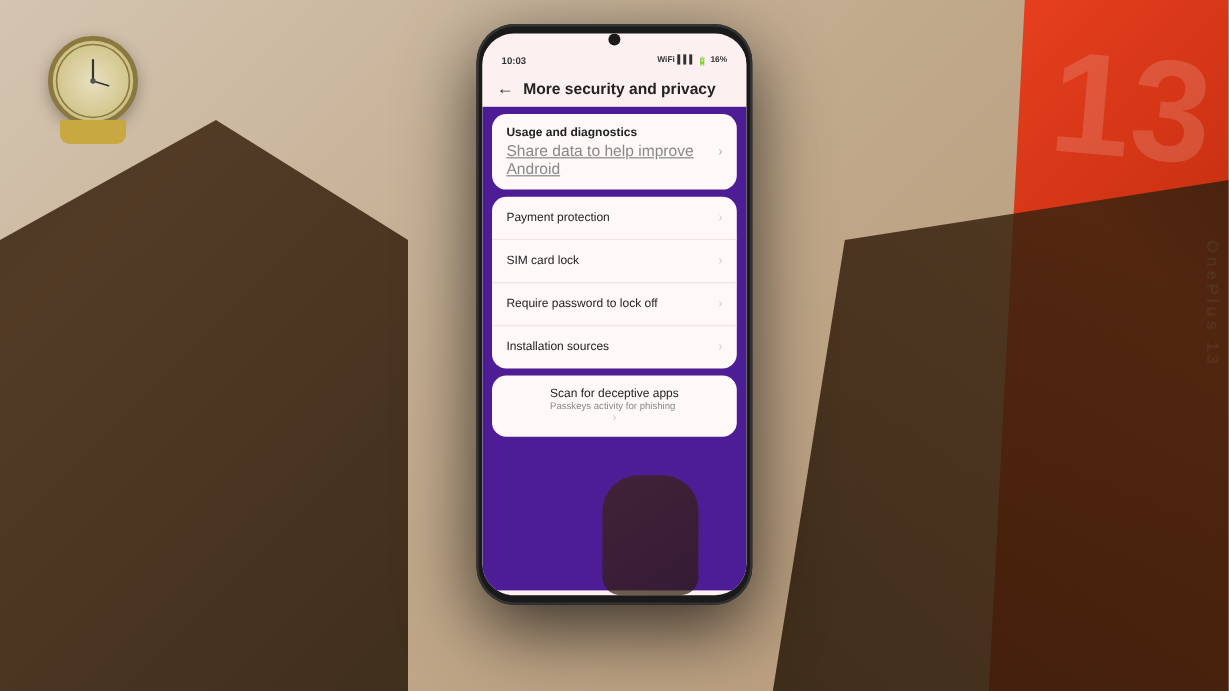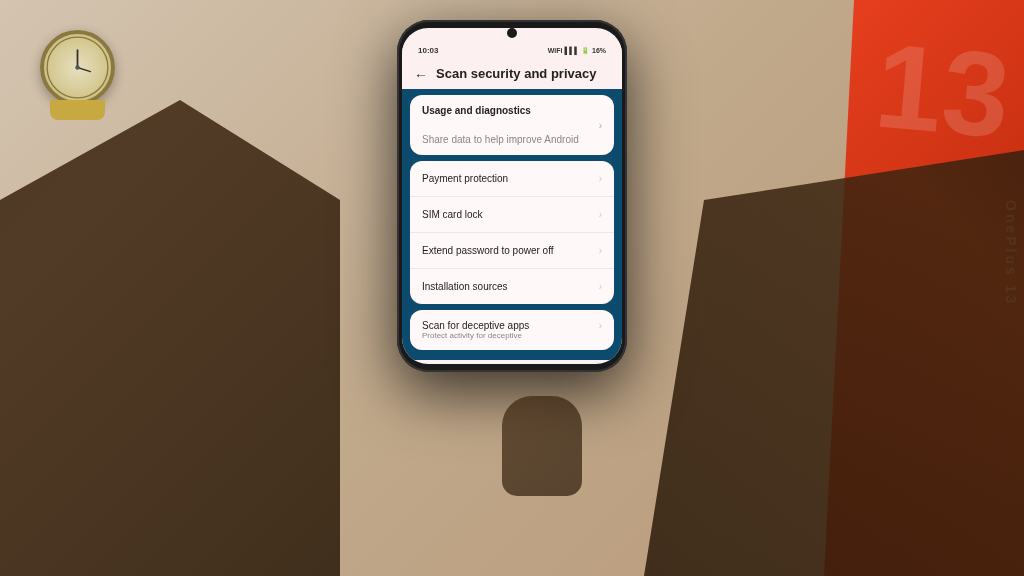--- a/index.html
+++ b/index.html
@@ -103,21 +103,21 @@
       letter-spacing: 3px;
     }
 
     
     .phone-frame {
       position: absolute;
       top: 20px;
       left: 50%;
       transform: translateX(-50%);
       width: 230px;
-      height: 352px;
+      height: 484px;
       background: #1a1a1a;
       border-radius: 32px;
       box-shadow: 0 20px 60px rgba(0,0,0,0.7), inset 0 0 0 2px #333;
       z-index: 10;
     }
 
     .phone-screen {
       position: absolute;
       top: 8px;
       left: 5px;
@@ -179,21 +179,21 @@
     .page-title {
       font-size: 13px;
       font-weight: 600;
       color: #222;
     }
 
     
     .screen-content {
       overflow-y: hidden;
       height: calc(100% - 65px);
-      background: #0c4a6e;
+      background: #4c1d95;
     }
 
     
     .usage-card {
       background: #fff8f8;
       margin: 6px 8px;
       border-radius: 12px;
       padding: 10px 12px;
       cursor: pointer;
     }
@@ -204,23 +204,24 @@
       align-items: center;
     }
 
     .usage-title {
       font-size: 10px;
       font-weight: 600;
       color: #222;
     }
 
     .usage-subtitle {
-      font-size: 10px;
+      font-size: 13px;
       color: #888;
-      margin-top: 18px;
+      margin-top: 2px;
+      text-decoration: underline;
     }
 
     .chevron {
       font-size: 10px;
       color: #aaa;
     }
 
     
     .section-label {
       padding: 8px 12px 4px;
@@ -271,20 +272,22 @@
       background: #fff8f8;
       border-radius: 12px;
       margin-bottom: 6px;
       padding: 10px 12px;
       cursor: pointer;
     }
 
     .bottom-item-row {
       display: flex;
       justify-content: space-between;
+      align-items: center;
+      flex-direction: column;
     }
 
     .bottom-item-title {
       font-size: 10px;
       color: #222;
     }
 
     .bottom-item-sub {
       font-size: 8px;
       color: #888;
@@ -339,21 +342,21 @@
       <div class="status-icons">
         <span>WiFi</span>
         <span>▌▌▌</span>
         <span>🔋</span>
         <span>16%</span>
       </div>
     </div>
 
     <div class="header">
       <span class="back-arrow">←</span>
-      <span class="page-title">Scan security and privacy</span>
+      <span class="page-title">More security and privacy</span>
     </div>
 
     <div class="screen-content">
 
       <div class="usage-card">
         <div class="usage-card-inner">
           <div>
             <div class="usage-title">Usage and diagnostics</div>
             <div class="usage-subtitle">Share data to help improve Android</div>
           </div>
@@ -369,38 +372,38 @@
           <span class="item-chevron">›</span>
         </div>
 
 
         <div class="settings-item">
           <span class="item-label">SIM card lock</span>
           <span class="item-chevron">›</span>
         </div>
 
         <div class="settings-item">
-          <span class="item-label">Extend password to power off</span>
+          <span class="item-label">Require password to lock off</span>
           <span class="item-chevron">›</span>
         </div>
 
         <div class="settings-item">
           <span class="item-label">Installation sources</span>
           <span class="item-chevron">›</span>
         </div>
 
       </div>
 
       <div class="bottom-section">
 
         <div class="bottom-item">
           <div class="bottom-item-row">
             <div>
               <div class="bottom-item-title">Scan for deceptive apps</div>
-              <div class="bottom-item-sub">Protect activity for deceptive</div>
+              <div class="bottom-item-sub">Passkeys activity for phishing</div>
             </div>
             <span class="item-chevron">›</span>
           </div>
         </div>
 
 
       </div>
 
     </div>
   </div>

